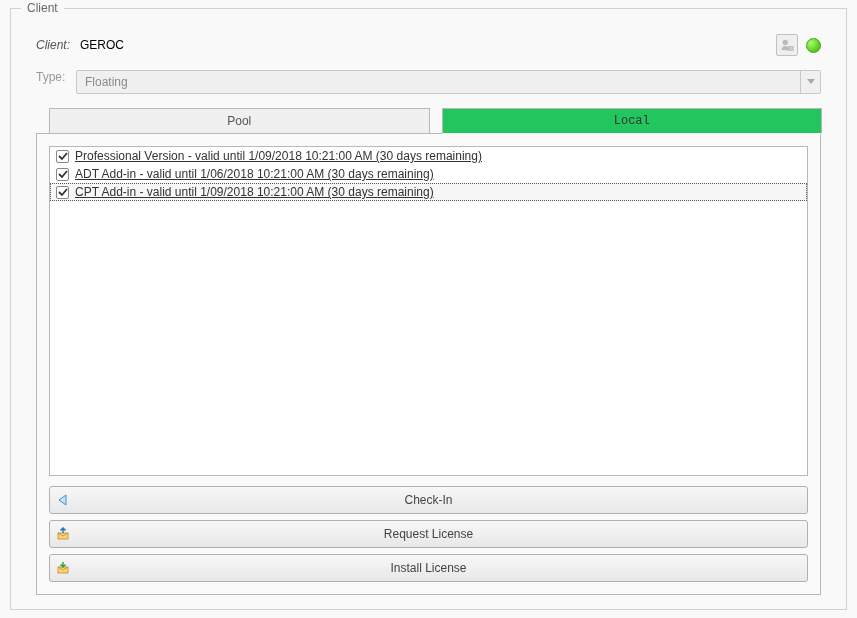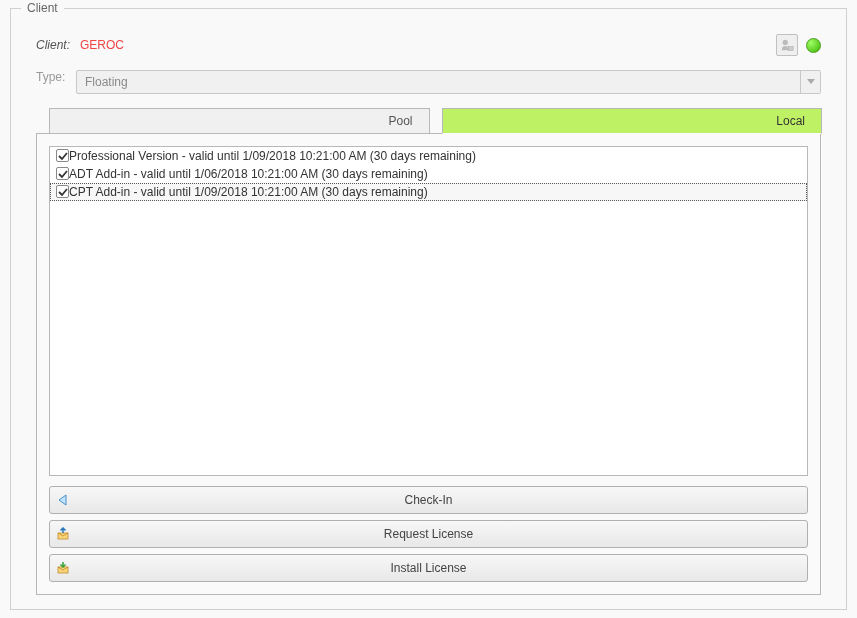--- a/index.html
+++ b/index.html
@@ -37,21 +37,21 @@
       display: flex;
       align-items: center;
       margin-bottom: 14px;
     }
     .top-row .label {
       color: #555;
       min-width: 40px;
       font-style: italic;
     }
     .top-row .value {
-      color: #ef4444;
+      color: #000000;
       margin-left: 4px;
       flex: 1;
     }
     .top-icons {
       display: flex;
       align-items: center;
       gap: 8px;
     }
     .icon-button-square {
       width: 22px;
@@ -113,50 +113,53 @@
     }
     .tab {
       padding: 5px 16px;
       border: 1px solid #b8b8b8;
       background: #f0f0f0;
       color: #555;
       cursor: pointer;
       margin-right: -1px;
       border-bottom: 1px solid #b8b8b8;
       flex: 1;
-      text-align: right;
+      text-align: center;
       margin-left: 13px;
     }
     .tab.active {
-      background: #bef264;
+      background: #22c55e;
       border-bottom: 1px solid #fafafa;
       color: #333;
+      font-family: Liberation Mono, monospace;
     }
     .tab-body {
       border: 1px solid #b8b8b8;
       background: #fafafa;
       margin-top: -1px;
       padding: 12px;
       height: 462px;
       display: flex;
       flex-direction: column;
     }
     .license-list {
       flex: 1;
       border: 1px solid #b8b8b8;
       background: #fff;
       overflow: auto;
       margin-bottom: 10px;
     }
     .license-item {
       display: flex;
-      align-items: flex-start;
+      align-items: center;
       padding: 2px 6px;
+      gap: 6px;
       color: #333;
       white-space: nowrap;
+      text-decoration: underline;
     }
     .license-item.selected {
       outline: 1px dotted #555;
       outline-offset: -1px;
       background: #f7f7f7;
     }
     .checkbox {
       width: 13px;
       height: 13px;
       border: 1px solid #888;

